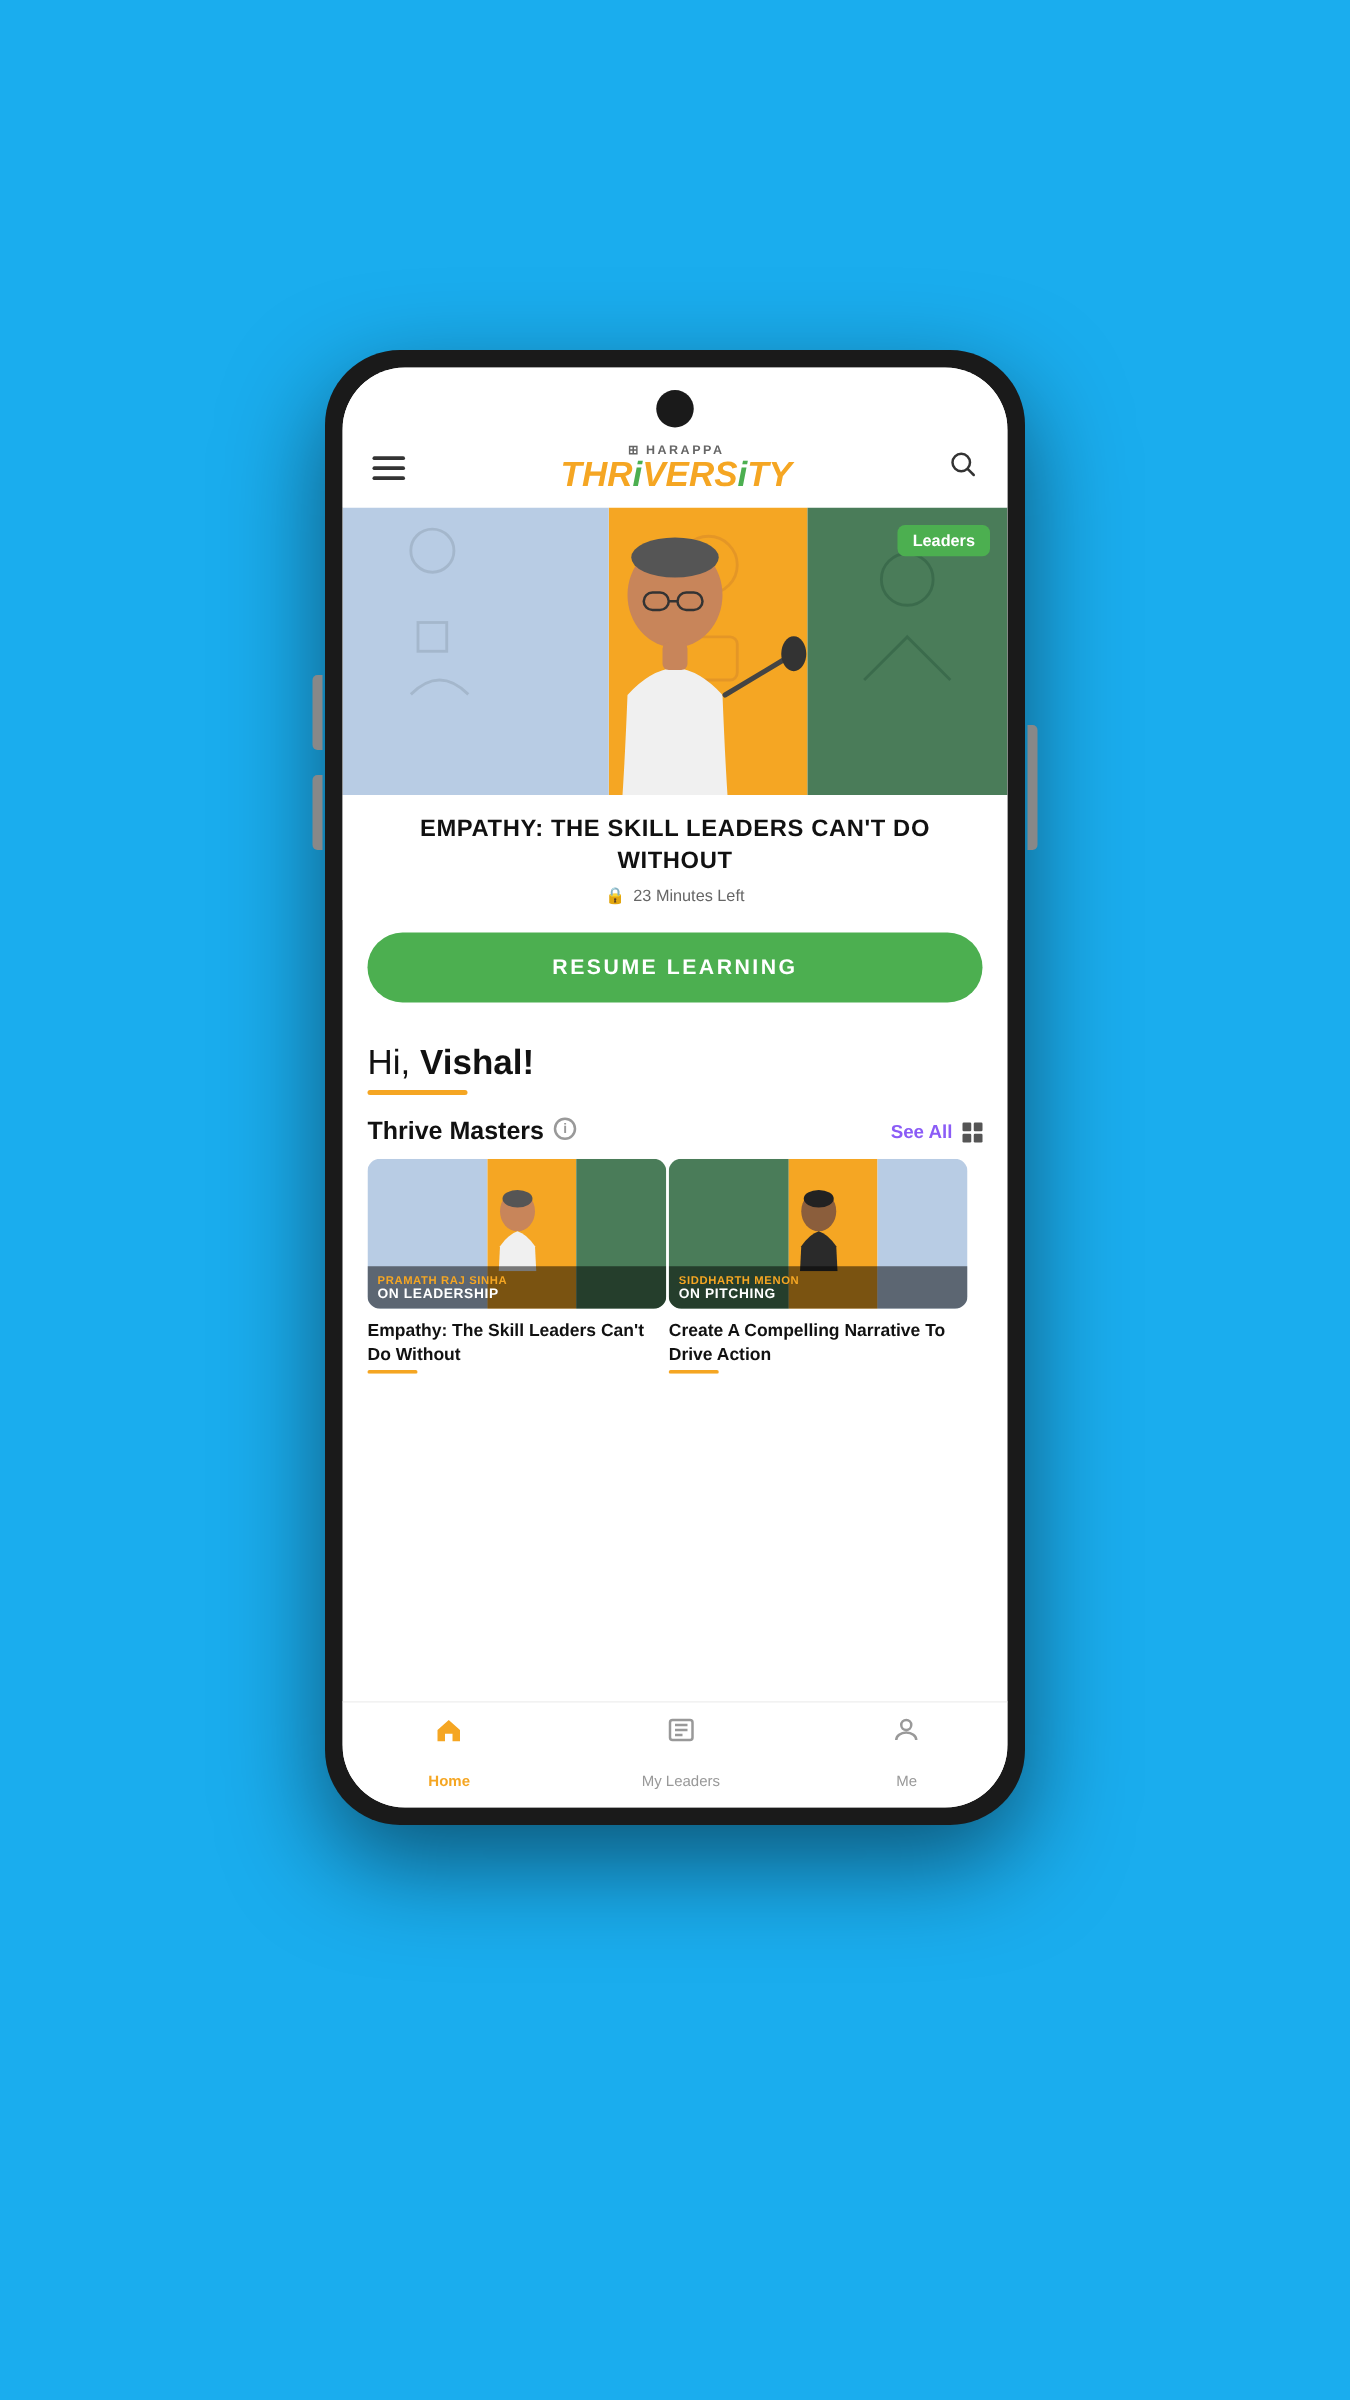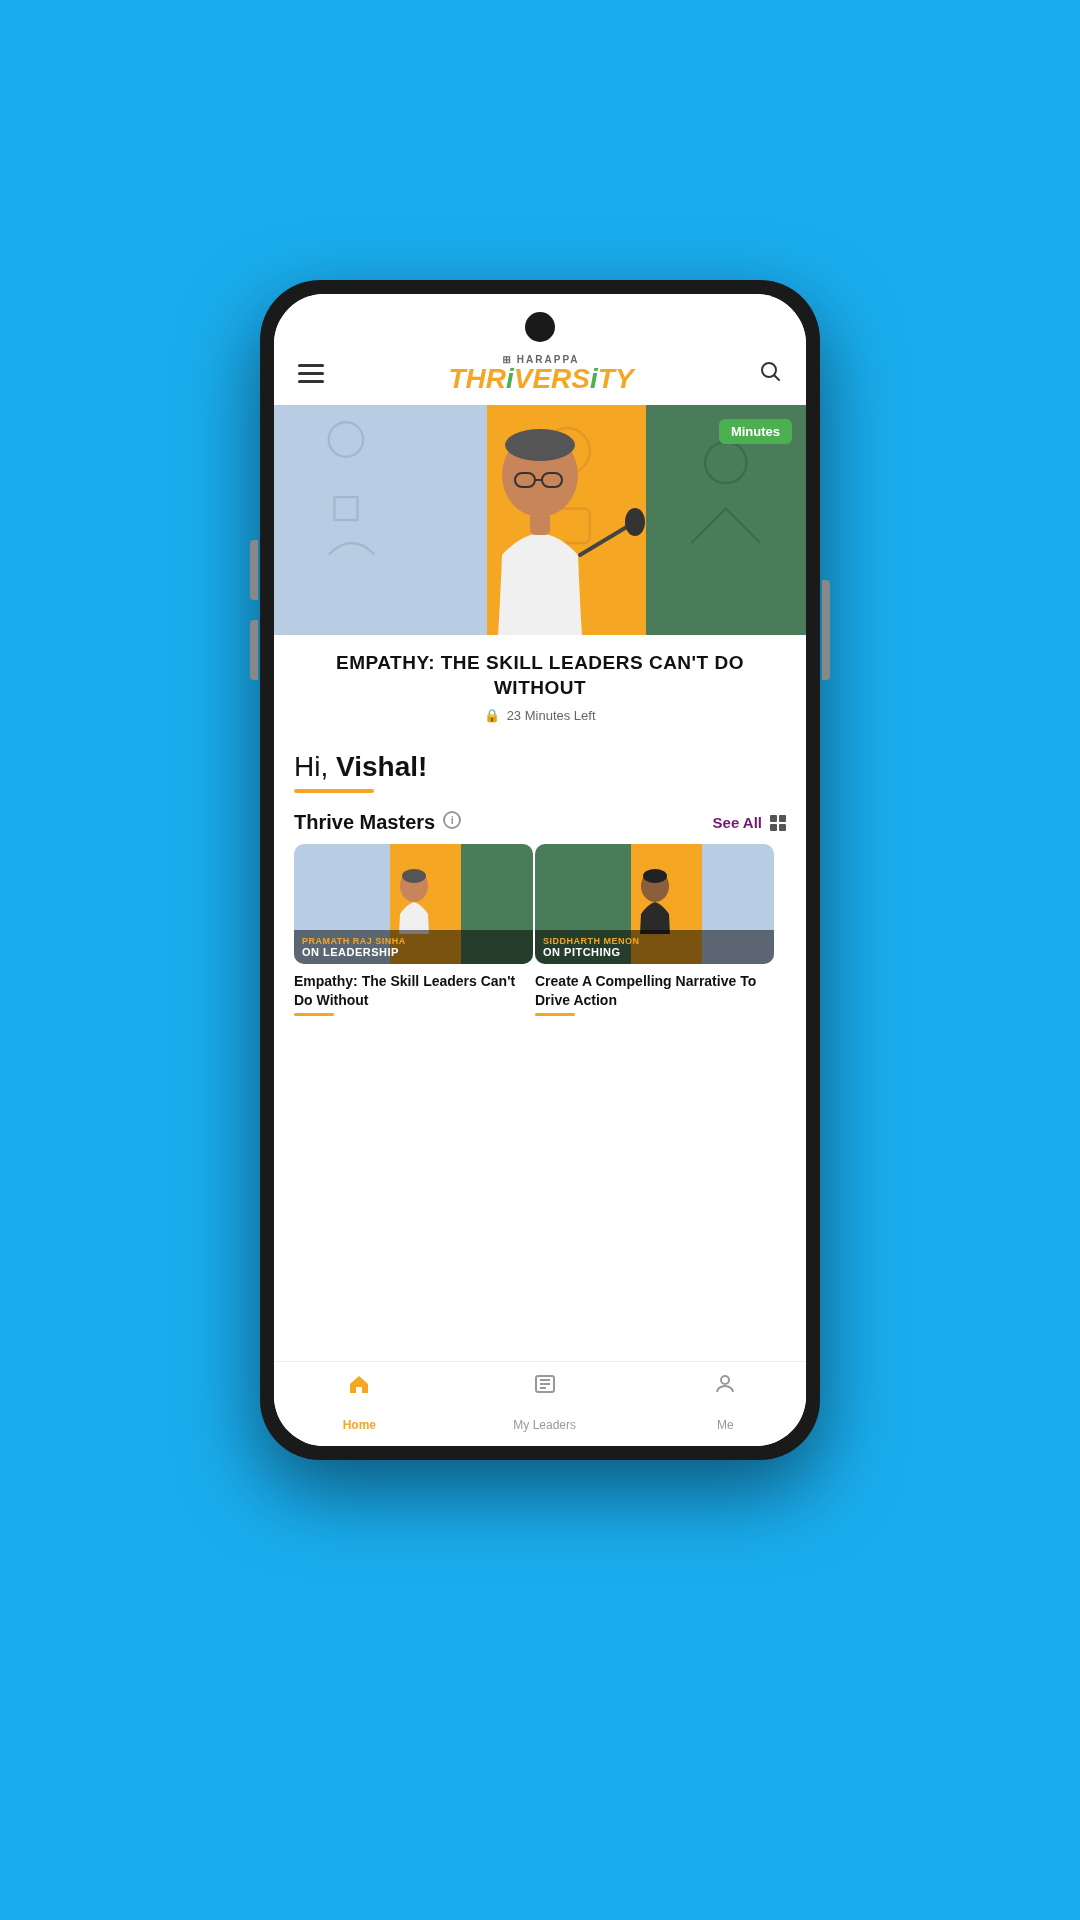--- a/index.html
+++ b/index.html
@@ -283,21 +283,21 @@
       align-items: center;
       justify-content: center;
       font-size: 11px;
       color: #999;
       font-weight: 700;
     }
     .see-all {
       display: flex;
       align-items: center;
       gap: 8px;
-      color: #701a75;
+      color: #8b5cf6;
       font-size: 15px;
       font-weight: 600;
       cursor: pointer;
     }
     .grid-icon {
       display: grid;
       grid-template-columns: 1fr 1fr;
       gap: 2px;
       width: 16px;
       height: 16px;
@@ -497,31 +497,32 @@
 
             <path d="M72 140 Q70 190 68 220 L152 220 Q150 190 148 140 Q130 120 110 118 Q90 120 72 140Z" fill="#f0f0f0"></path>
 
             <rect x="100" y="98" width="20" height="22" rx="5" fill="#c8855a"></rect>
 
             <line x1="150" y1="140" x2="200" y2="110" stroke="#444" stroke-width="4" stroke-linecap="round"></line>
             <ellipse cx="205" cy="107" rx="10" ry="14" fill="#333"></ellipse>
           </svg>
         </div>
 
-        <div class="masters-badge">Minutes</div>
+        <div class="masters-badge">Leaders</div>
       </div>
 
       <div class="course-info">
         <div class="course-title">EMPATHY: THE SKILL LEADERS CAN'T DO WITHOUT</div>
         <div class="course-meta">
           <span class="lock-icon">🔒</span>
           <span>23 Minutes Left</span>
         </div>
       </div>
 
+      <button class="resume-btn">RESUME LEARNING</button>
 
       <div class="hi-section">
         <div class="hi-text">
           <span>Hi, </span><strong>Vishal!</strong>
         </div>
         <div class="hi-underline"></div>
       </div>
 
       <div class="section-header">
         <div class="section-title">

